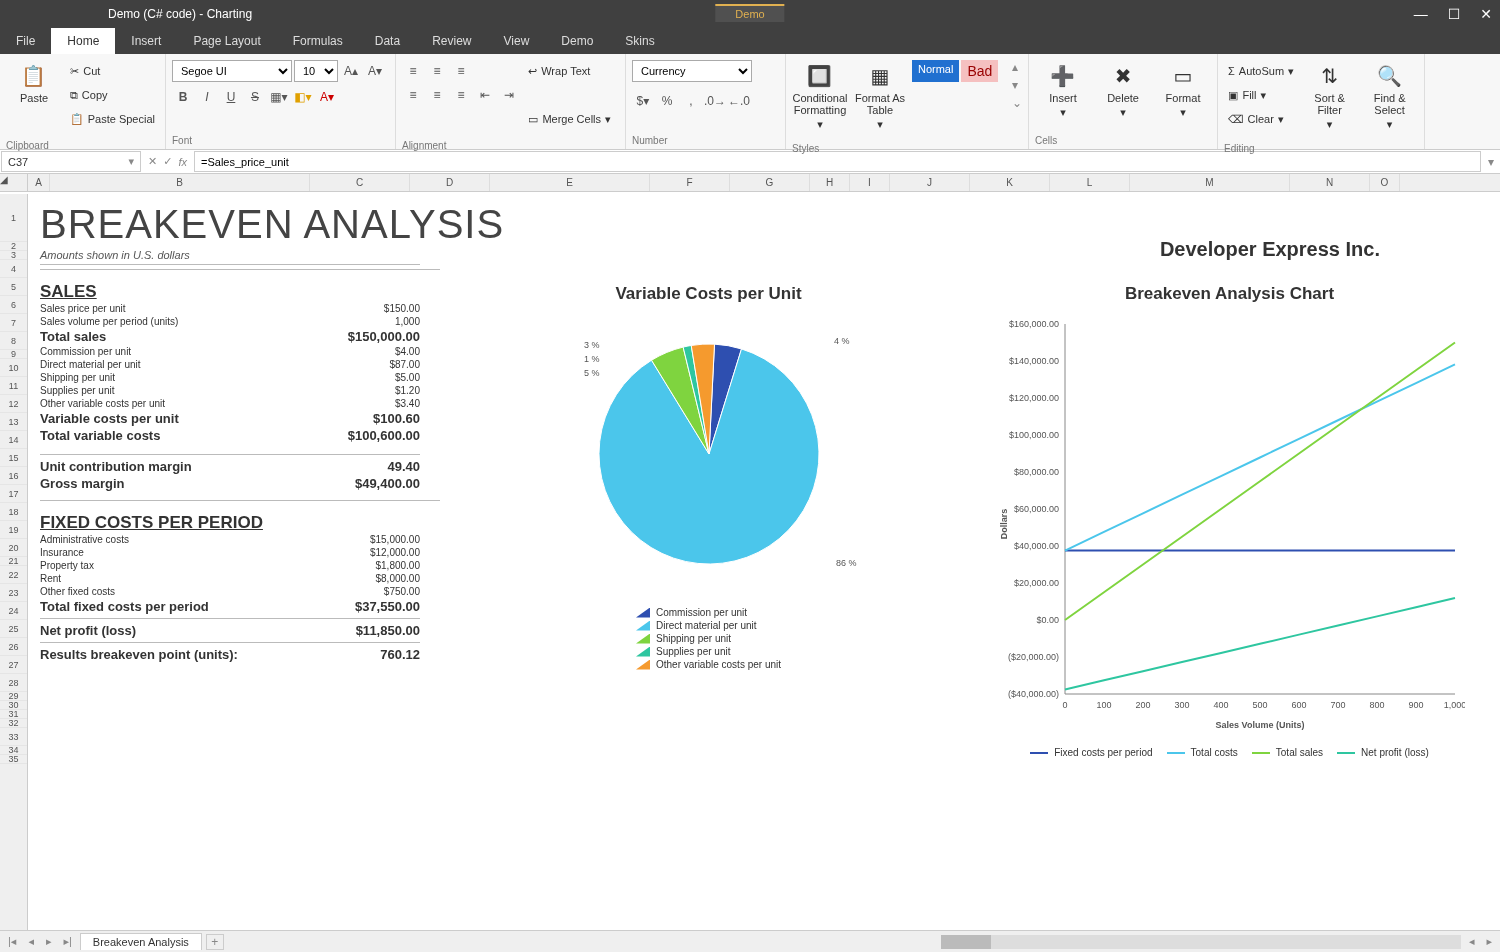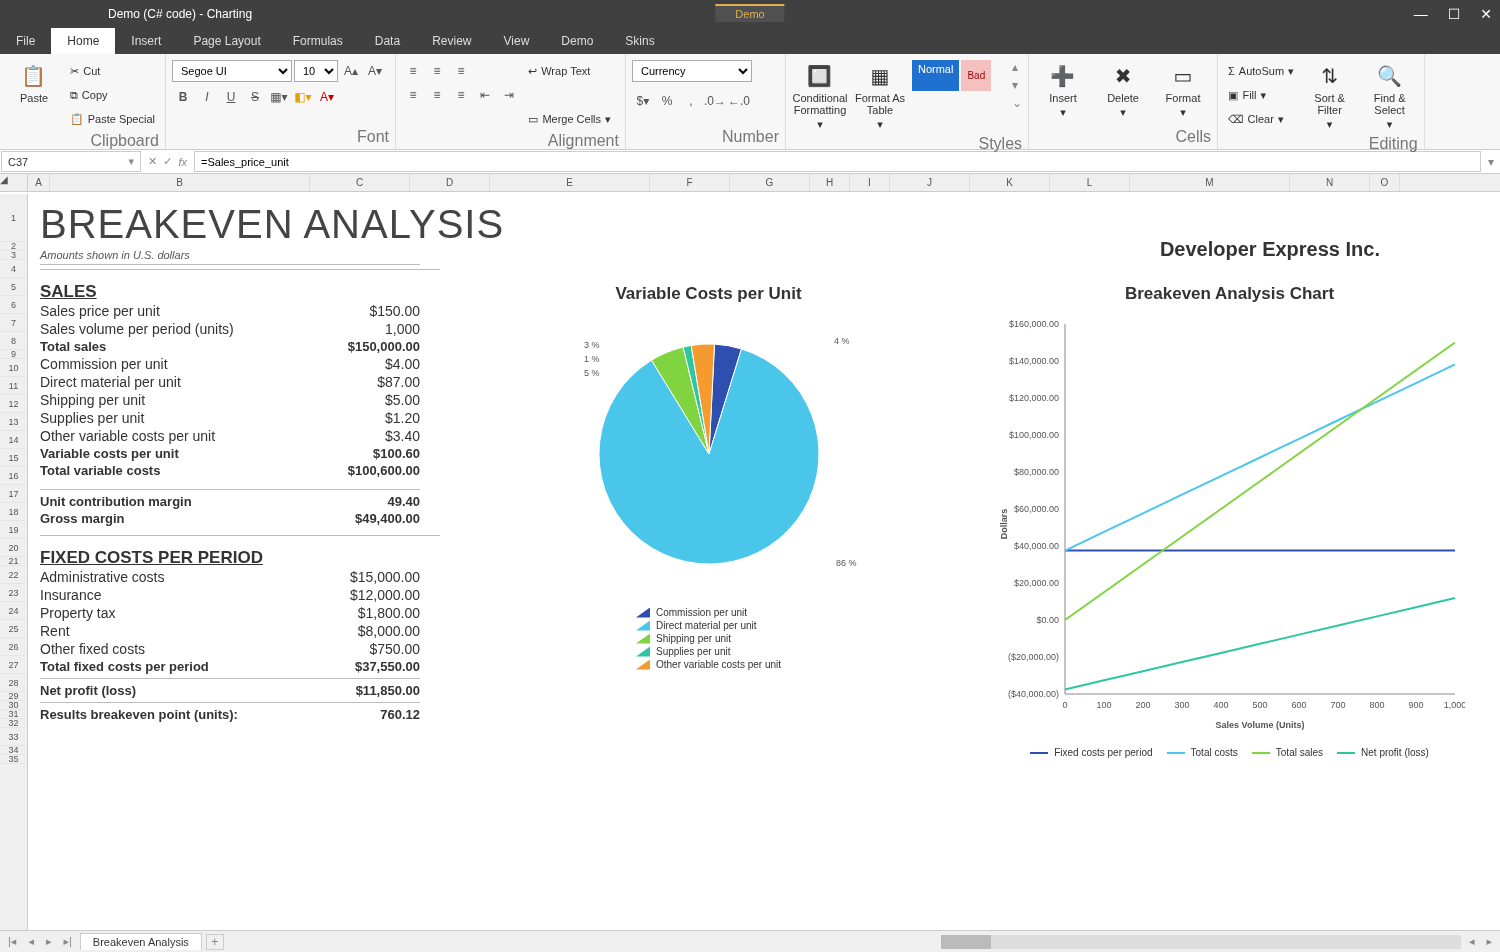--- a/index.html
+++ b/index.html
@@ -13,32 +13,32 @@
 
 
 .ribbon-tabs { background: #404040; height: 26px; display: flex; align-items: stretch; color: #ddd; font-size: 12px; }
 .ribbon-tabs .tab { padding: 4px 16px; display: flex; align-items: center; cursor: pointer; }
 .ribbon-tabs .tab.file { background: #404040; }
 .ribbon-tabs .tab.active { background: #fff; color: #333; }
 
 
 .ribbon { background: #f7f7f7; border-bottom: 1px solid #ccc; height: 96px; display: flex; }
 .group { border-right: 1px solid #ddd; padding: 2px 6px 0 6px; display: flex; flex-direction: column; justify-content: space-between; position: relative; }
-.group-label { font-size: 16px; color: #777; text-align: right; padding: 2px 0 3px 0; }
+.group-label { font-size: 10px; color: #777; text-align: left; padding: 2px 0 3px 0; margin-top: 8px; }
 .group-body { flex: 1; display: flex; align-items: flex-start; gap: 4px; padding-top: 4px;}
 .btn-lg { display: flex; flex-direction: column; align-items: center; width: 56px; font-size: 11px; text-align: center; gap: 2px; cursor: pointer; padding: 2px;}
 .btn-lg .ic { width: 28px; height: 28px; display: flex; align-items: center; justify-content: center; font-size: 20px;}
 .stackcol { display: flex; flex-direction: column; gap: 2px; }
 .stackrow { display: flex; gap: 2px; }
 .smbtn { display: flex; align-items: center; gap: 4px; padding: 2px 4px; font-size: 11px; cursor: pointer; height: 22px;}
 .iconbtn { width: 22px; height: 22px; display: flex; align-items: center; justify-content: center; border: 1px solid transparent; cursor: pointer; font-size: 12px; color: #555;}
 select.rib, input.rib { height: 22px; border: 1px solid #aaa; font-size: 11px; padding: 0 4px; background: #fff;}
 .styles-box { width: 96px; display: flex; gap: 2px; }
 .style-normal { background: #2070d0; color: #fff; padding: 3px 6px; font-size: 11px; }
-.style-bad { background: #f5c0c0; color: #900; padding: 10px 6px; font-size: 10px; }
+.style-bad { background: #f5c0c0; color: #900; padding: 3px 6px; font-size: 14px; }
 
 
 .formula-bar { height: 24px; border-bottom: 1px solid #ccc; display: flex; align-items: stretch; background: #fff;}
 .name-box { width: 140px; border: 1px solid #ccc; margin: 1px; padding: 2px 6px; font-size: 11px; display:flex; align-items:center; justify-content:space-between;}
 .fb-btns { display: flex; align-items: center; padding: 0 6px; gap: 6px; color: #888; font-size: 11px;}
 .formula-input { flex: 1; border: 1px solid #ccc; margin: 1px; padding: 2px 6px; font-size: 11px; }
 
 
 .colhdr { height: 18px; background: #efefef; border-bottom: 1px solid #ccc; display: flex; font-size: 10px; color: #555;}
 .colhdr .corner { width: 28px; border-right: 1px solid #ccc; }
@@ -51,21 +51,21 @@
 .rowhdrs div.tall { height: 48px; }
 .rowhdrs div.short { height: 9px;}
 
 .sheet { flex: 1; position: relative; background: #fff; padding: 8px 12px 0 12px; overflow: hidden;}
 
 .doc-title { font-size: 40px; font-weight: 300; color: #444; letter-spacing: 1px;}
 .company { position: absolute; right: 120px; top: 44px; font-size: 20px; font-weight: 600; color: #333;}
 .subtitle { font-style: italic; font-size: 11px; color: #555; margin-top: 2px; }
 
 .section-h { font-size: 17px; font-weight: 700; color: #333; border-top: 1px solid #bbb; padding-top: 12px; margin-top: 4px; text-decoration: underline;}
-.dataline { display: flex; justify-content: space-between; width: 380px; font-size: 14px; padding: 1px 0;}
+.dataline { display: flex; justify-content: space-between; width: 380px; font-size: 10px; padding: 1px 0;}
 .dataline.bold { font-weight: 700; font-size: 13px; }
 .sep { border-top: 1px solid #bbb; width: 380px; margin: 3px 0;}
 
 .charts-area { position: absolute; left: 430px; top: 90px; right: 20px; bottom: 10px; display: flex; gap: 20px;}
 .chartbox { flex: 1; display: flex; flex-direction: column; align-items: center;}
 .chart-title { font-size: 17px; font-weight: 700; color: #333; margin-bottom: 10px;}
 
 .legend { font-size: 10px; margin-top: 12px;}
 .legend div { display: flex; align-items: center; gap: 6px; padding: 1px 0;}
 .legend .sw { width: 14px; height: 10px; }

